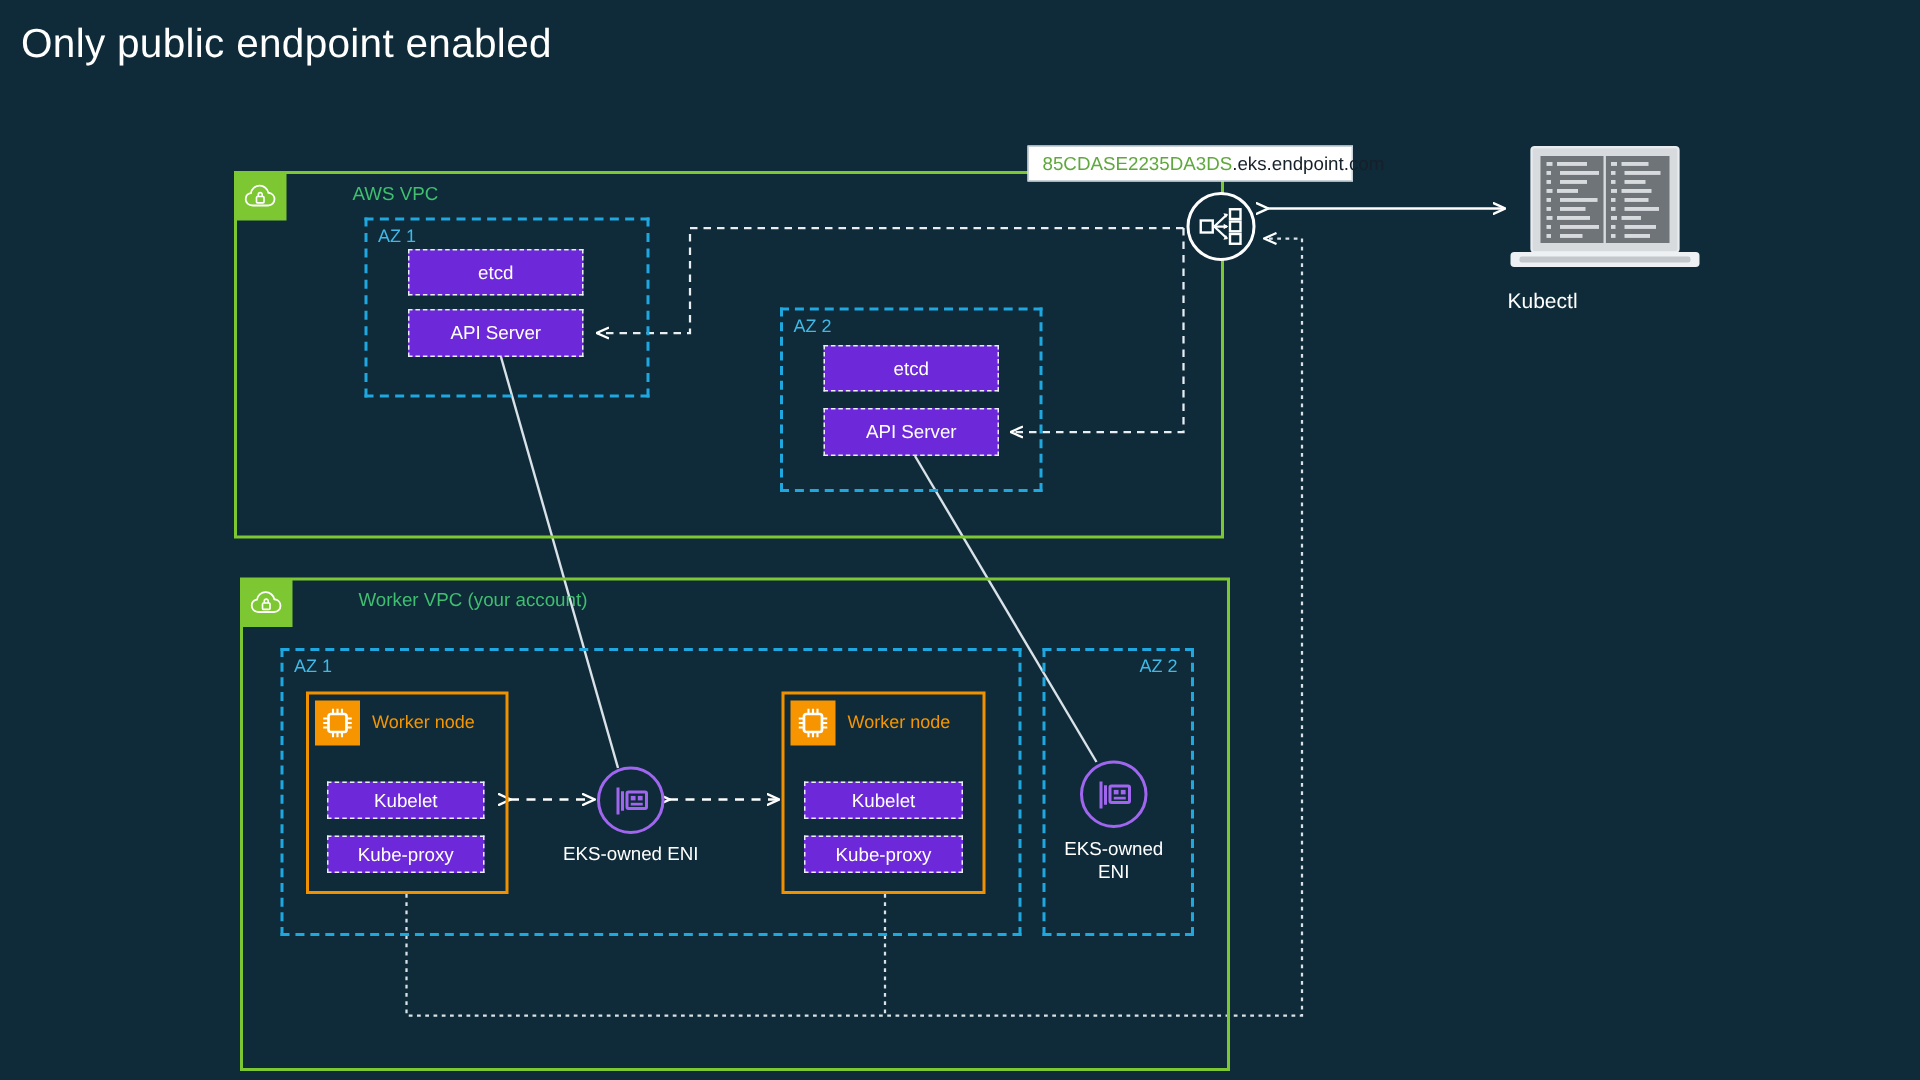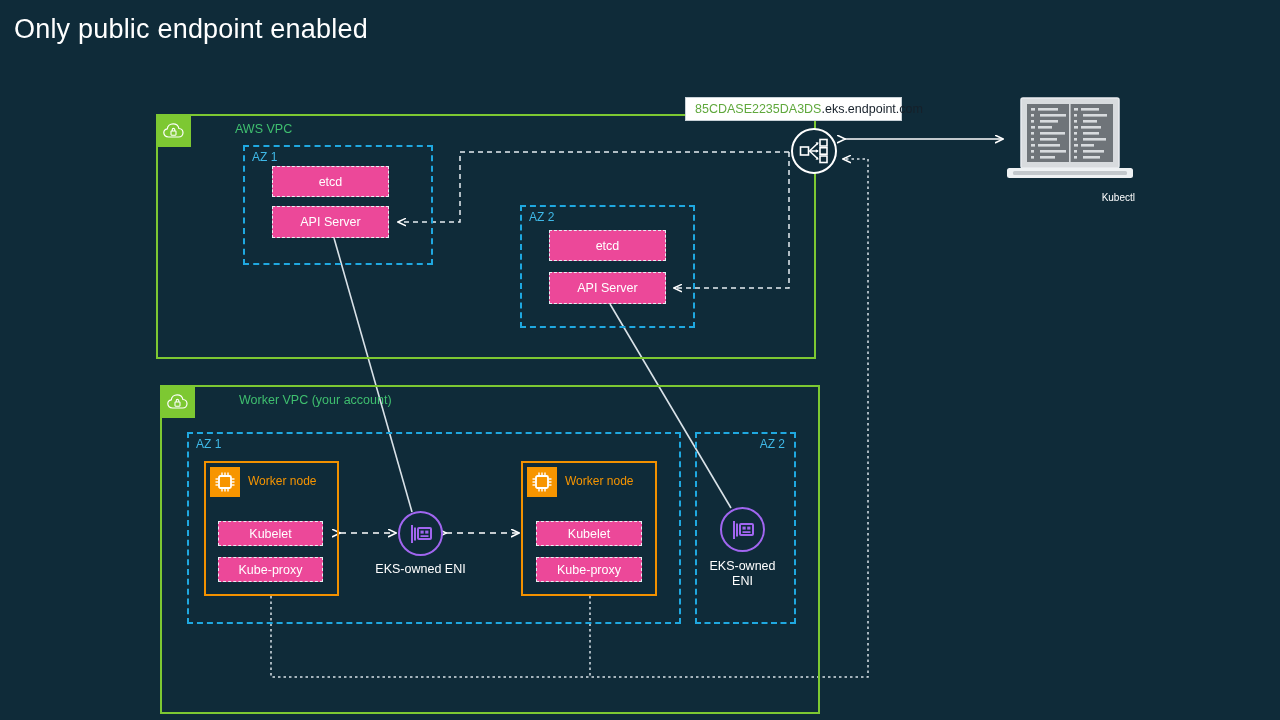--- a/index.html
+++ b/index.html
@@ -78,21 +78,21 @@
   .az-label.right {
     left: auto;
     right: 9px;
   }
 
   
   .comp {
     position: absolute;
     border: 1.6px dashed #e8eef2;
     box-sizing: border-box;
-    background: #ec4899;
+    background: #6d28d9;
     color: #ffffff;
     font-size: 12.5px;
     display: flex;
     align-items: center;
     justify-content: center;
     white-space: nowrap;
   }
 
   
   .worker {
@@ -155,22 +155,22 @@
     font-size: 12.5px;
     text-align: center;
     line-height: 15px;
   }
 
   
   .laptop { position: absolute; }
   .laptop-caption {
     position: absolute;
     color: #ffffff;
-    font-size: 10px;
-    text-align: right;
+    font-size: 14px;
+    text-align: left;
     white-space: nowrap;
   }
 </style>
 </head>
 <body>
 
 <div id="canvas">
 
   <svg id="svg-layer">
     <defs>

